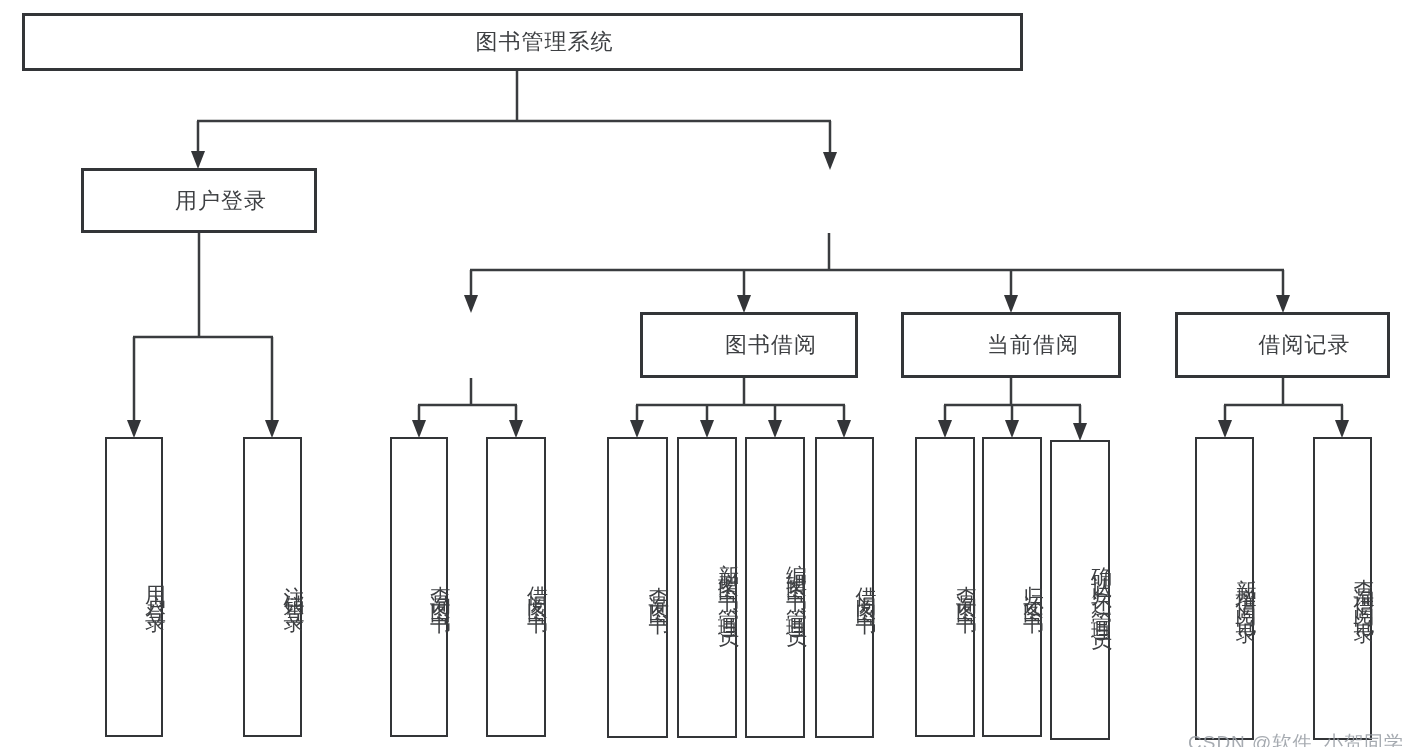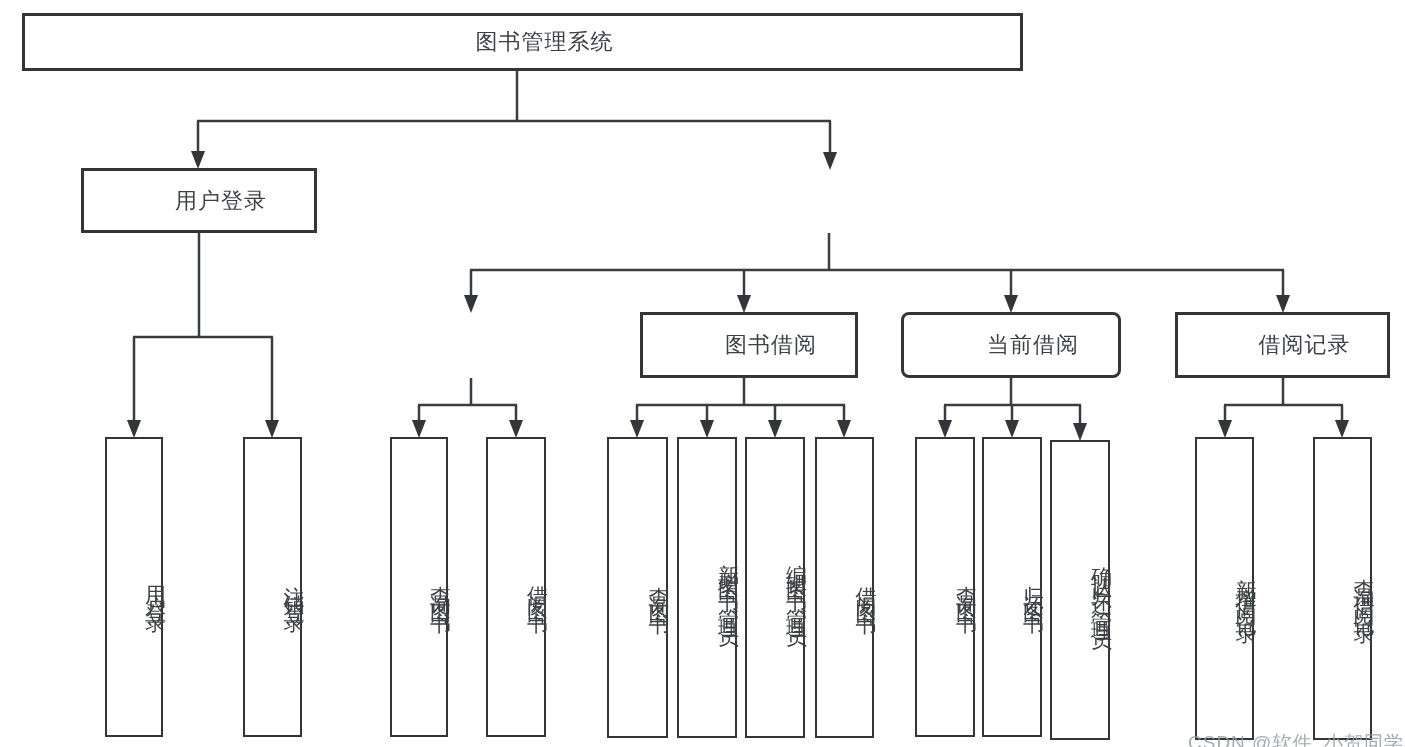--- a/index.html
+++ b/index.html
@@ -45,21 +45,21 @@
     letter-spacing: 9px;
     line-height: 1;
     white-space: nowrap;
   }
   
   #root            { left: 22px;   top: 13px;  width: 1001px; height: 58px; }
   #user-login      { left: 81px;   top: 168px; width: 236px;  height: 65px; }
   #book-mgmt       { left: 711px;  top: 169px; width: 236px;  height: 64px; }
   #new-book-rec    { left: 362px;  top: 312px; width: 218px;  height: 66px; }
   #book-borrow     { left: 640px;  top: 312px; width: 218px;  height: 66px; }
-  #current-borrow  { left: 901px;  top: 312px; width: 220px;  height: 66px; border-radius: 8px; }
+  #current-borrow  { left: 901px;  top: 312px; width: 220px;  height: 66px; }
   #borrow-records  { left: 1175px; top: 312px; width: 215px;  height: 66px; }
   #leaf-u1 { left: 105px;  top: 437px; width: 58px; height: 300px; }
   #leaf-u2 { left: 243px;  top: 437px; width: 59px; height: 300px; }
   #leaf-n1 { left: 390px;  top: 437px; width: 58px; height: 300px; }
   #leaf-n2 { left: 486px;  top: 437px; width: 60px; height: 300px; }
   #leaf-b1 { left: 607px;  top: 437px; width: 61px; height: 301px; }
   #leaf-b2 { left: 677px;  top: 437px; width: 60px; height: 301px; }
   #leaf-b3 { left: 745px;  top: 437px; width: 60px; height: 301px; }
   #leaf-b4 { left: 815px;  top: 437px; width: 59px; height: 301px; }
   #leaf-c1 { left: 915px;  top: 437px; width: 60px; height: 300px; }

